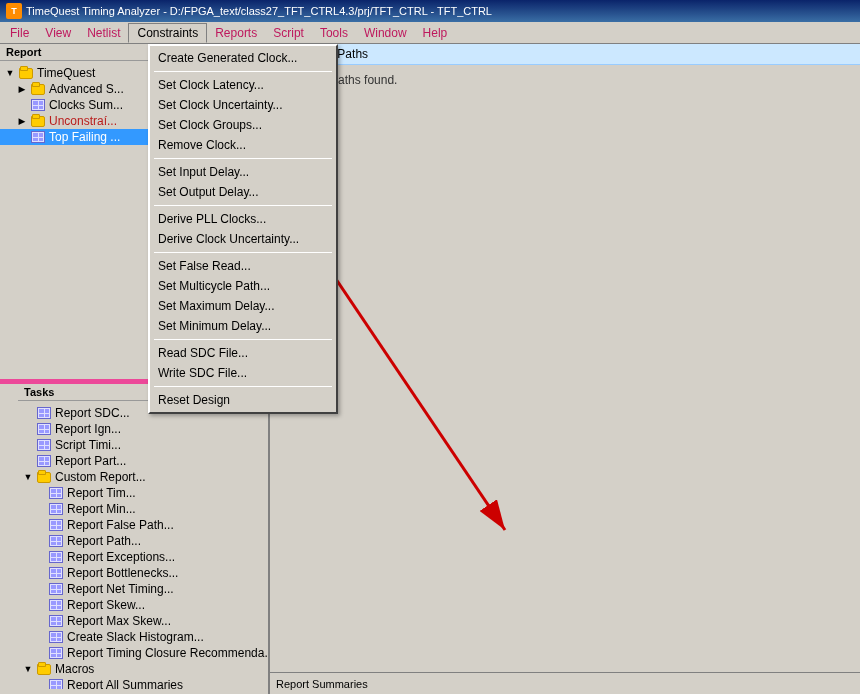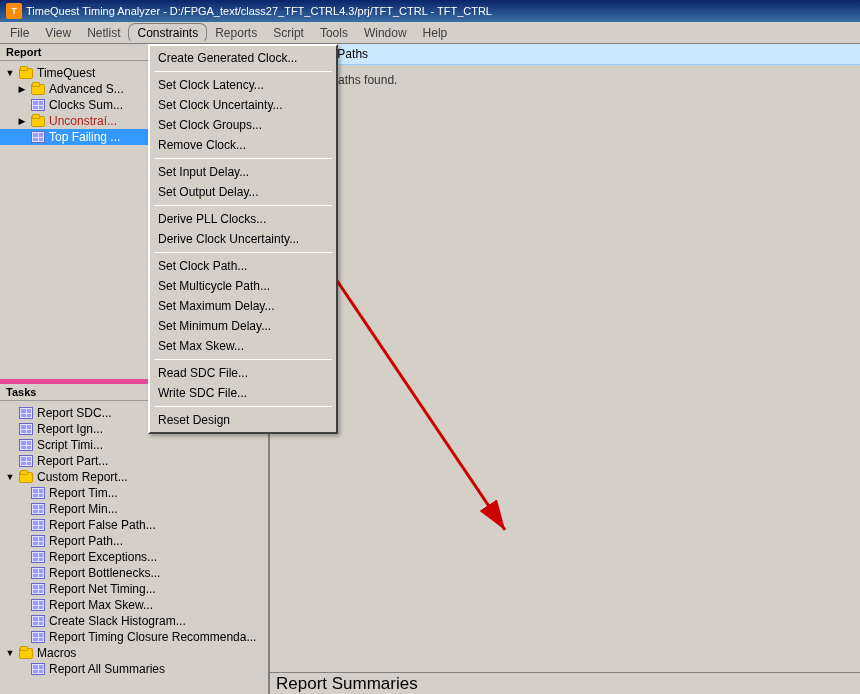--- a/index.html
+++ b/index.html
@@ -43,27 +43,26 @@
       border-bottom: 1px solid #808080;
       display: flex;
       align-items: center;
       height: 22px;
       padding: 0 2px;
     }
     .menu-item {
       padding: 2px 8px;
       font-size: 12px;
       cursor: pointer;
-      color: #404040;
+      color: #be185d;
       position: relative;
     }
     .menu-item:hover, .menu-item.active {
       background: #0a246a;
       color: white;
-      border-radius: 7px;
     }
     .menu-item.active {
       background: #d4d0c8;
       color: #000;
       border: 1px solid #808080;
       border-bottom: 1px solid #d4d0c8;
     }
     .panel-title {
       background: #d4d0c8;
       border-bottom: 1px solid #808080;
@@ -196,20 +195,21 @@
       flex-direction: column;
     }
     .report-section {
       height: 340px;
       border-bottom: 5px solid #ec4899;
       overflow: hidden;
     }
     .tasks-section {
       flex: 1;
       overflow: hidden;
+      padding-left: 18px;
     }
     .report-section .panel-title,
     .tasks-section .panel-title {
       background: #d4d0c8;
       padding: 2px 6px;
       font-weight: bold;
       font-size: 11px;
       border-bottom: 1px solid #999;
     }
 
@@ -444,20 +444,32 @@
         <div class="tree-item indent-1">
           <span class="tree-arrow" style="visibility:hidden">▶</span>
           <span class="tree-icon">
             <div class="icon-table">
                 <div></div>
                 <div></div>
                 <div></div>
                 <div></div>
               </div>
           </span>
+          <span>Report Skew...</span>
+        </div>
+        <div class="tree-item indent-1">
+          <span class="tree-arrow" style="visibility:hidden">▶</span>
+          <span class="tree-icon">
+            <div class="icon-table">
+                <div></div>
+                <div></div>
+                <div></div>
+                <div></div>
+              </div>
+          </span>
           <span>Report Max Skew...</span>
         </div>
         <div class="tree-item indent-1">
           <span class="tree-arrow" style="visibility:hidden">▶</span>
           <span class="tree-icon">
             <div class="icon-table">
                 <div></div>
                 <div></div>
                 <div></div>
                 <div></div>
@@ -502,44 +514,43 @@
 
   <div class="right-panel">
     <div style="flex:1; display:flex; flex-direction:column;">
       <div class="content-header">Top Failing Paths</div>
       <div class="content-body">
         <span>No failing paths found.</span>
       </div>
     </div>
 
     <div style="position:absolute; bottom:0; left:270px; right:0; height:22px; background:#d4d0c8; border-top:1px solid #808080; display:flex; align-items:center; padding: 0 6px;">
-      <span style="font-size:17px;">Report Summaries</span>
+      <span style="font-size:11px;">Report Summaries</span>
     </div>
   </div>
 </div>
 
 <div class="dropdown-menu">
   <div class="dropdown-item">Create Generated Clock...</div>
   <div class="dropdown-separator"></div>
   <div class="dropdown-item">Set Clock Latency...</div>
   <div class="dropdown-item">Set Clock Uncertainty...</div>
   <div class="dropdown-item">Set Clock Groups...</div>
   <div class="dropdown-item">Remove Clock...</div>
   <div class="dropdown-separator"></div>
   <div class="dropdown-item">Set Input Delay...</div>
   <div class="dropdown-item">Set Output Delay...</div>
   <div class="dropdown-separator"></div>
   <div class="dropdown-item">Derive PLL Clocks...</div>
   <div class="dropdown-item">Derive Clock Uncertainty...</div>
   <div class="dropdown-separator"></div>
-  <div class="dropdown-item">Set Clock Path...</div>
+  <div class="dropdown-item">Set False Read...</div>
   <div class="dropdown-item">Set Multicycle Path...</div>
   <div class="dropdown-item">Set Maximum Delay...</div>
   <div class="dropdown-item">Set Minimum Delay...</div>
-  <div class="dropdown-item">Set Max Skew...</div>
   <div class="dropdown-separator"></div>
   <div class="dropdown-item">Read SDC File...</div>
   <div class="dropdown-item">Write SDC File...</div>
   <div class="dropdown-separator"></div>
   <div class="dropdown-item">Reset Design</div>
 </div>
 
 <svg class="red-arrow-overlay" xmlns="http://www.w3.org/2000/svg">
 
   <defs>

